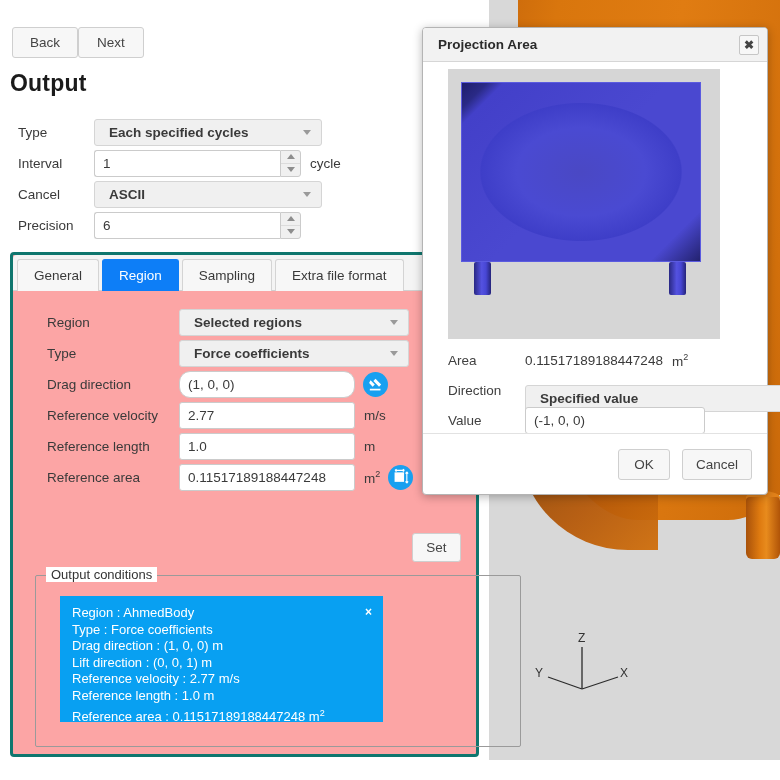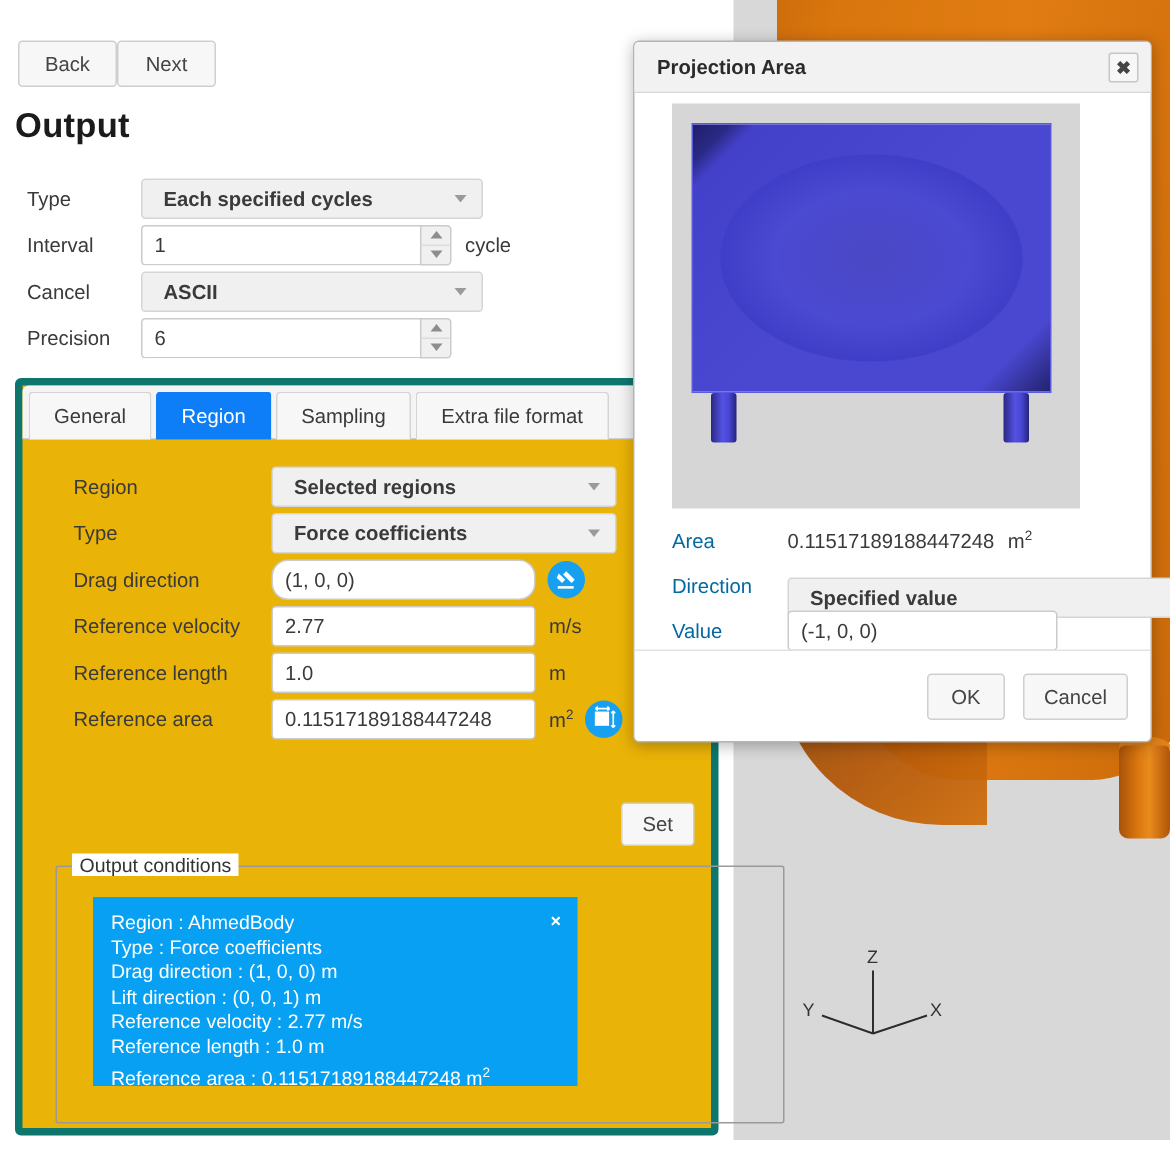--- a/index.html
+++ b/index.html
@@ -123,23 +123,23 @@
   .spinbtns div + div { border-top: 1px solid #dcdcdc; }
   .tri-up { width:0;height:0;border-left:4px solid transparent;border-right:4px solid transparent;border-bottom:5px solid #8d8d8d; }
   .tri-dn { width:0;height:0;border-left:4px solid transparent;border-right:4px solid transparent;border-top:5px solid #8d8d8d; }
   .unit { margin-left: 9px; font-size: 13.5px; color: #3a3a3a; }
   .unit sup { font-size: 9px; }
 
   
   .tabpanel {
     position: absolute; left: 10px; top: 252px;
     width: 469px; height: 505px;
-    border: 5px solid #0f766e;
+    border: 3px solid #0f766e;
     border-radius: 4px;
-    background: #eab308;
+    background: #fca5a5;
   }
   .tabstrip {
     display: flex;
     height: 36px;
     padding: 4px 4px 0 4px;
     background: #f4f4f4;
     border-bottom: 1px solid #d0d0d0;
     border-radius: 4px 4px 0 0;
   }
   .tab {
@@ -263,21 +263,21 @@
   .proj-leg {
     position: absolute; width: 17px; height: 33px;
     background: linear-gradient(90deg, #292884 0%, #5452e0 45%, #4746d4 70%, #25247a 100%);
     border-radius: 2px;
   }
   .proj-leg.a { left: 26px; top: 193px; }
   .proj-leg.b { left: 221px; top: 193px; }
 
   .dlg-form { position: absolute; left: 25px; top: 317px; }
   .drow { display: flex; align-items: center; height: 30px; }
-  .drow .lbl { width: 77px; font-size: 13.5px; color: #0369a1; }
+  .drow .lbl { width: 77px; font-size: 13.5px; color: #404040; }
   .rovalue { font-size: 13.5px; color: #3a3a3a; }
 
   .dlg-footer {
     position: absolute; left: 0; right: 0; bottom: 0;
     height: 61px;
     border-top: 1px solid #e2e2e2;
     display: flex; align-items: center; justify-content: flex-end;
     padding-right: 15px; gap: 12px;
   }
   .dlg-footer .btn { width: 52px; }

